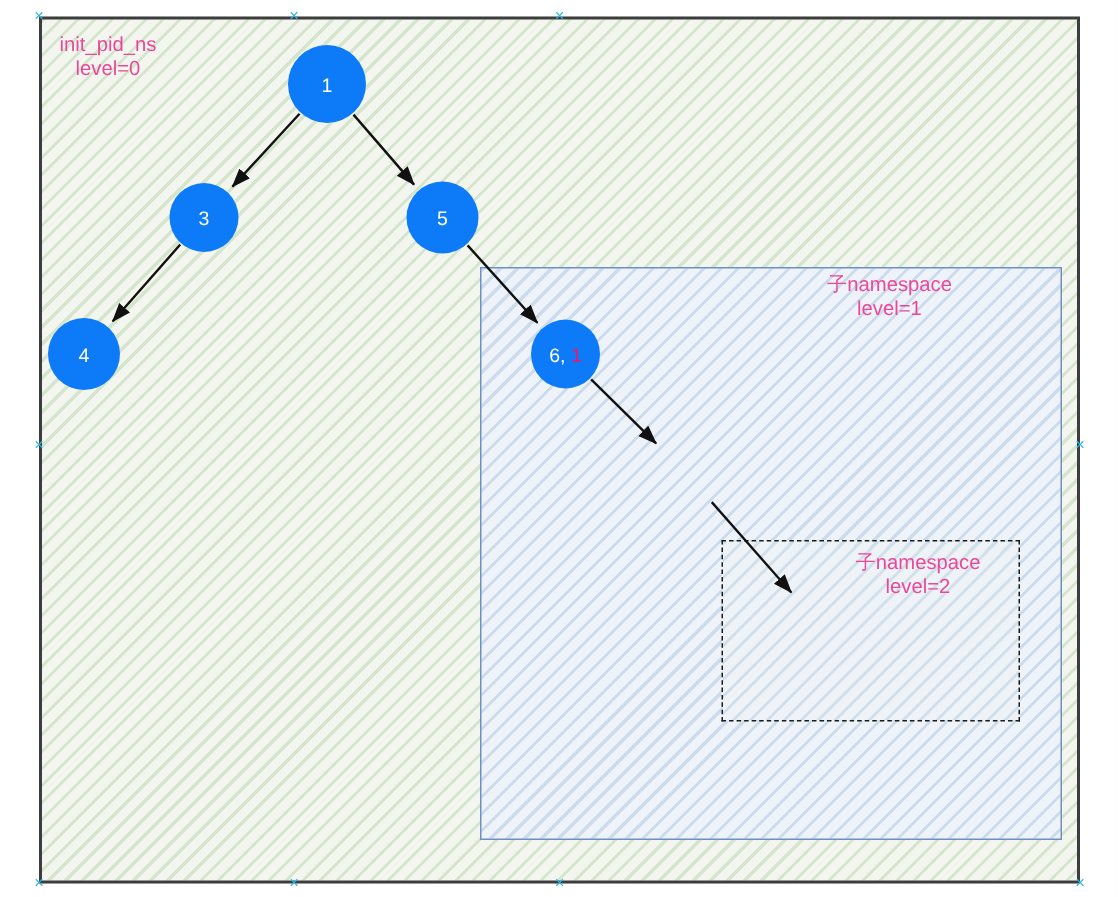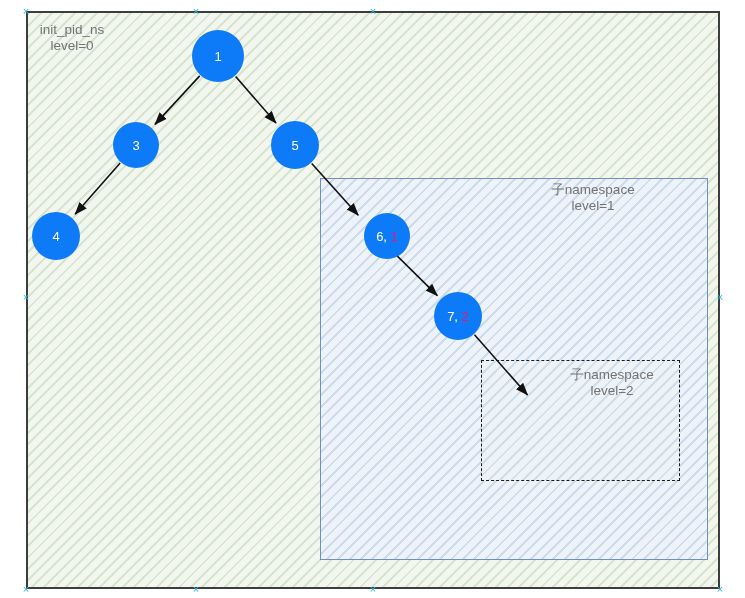--- a/index.html
+++ b/index.html
@@ -42,21 +42,21 @@
     background-image:repeating-linear-gradient(135deg,
         rgba(196,214,228,.7) 0px,
         rgba(196,214,228,.7) 2px,
         rgba(255,255,255,0) 2px,
         rgba(255,255,255,0) 8px);
     box-sizing:border-box;
   }
 
   
   .ns-label{
-    position:absolute;color:#737373;font-size:13.5px;line-height:16px;
+    position:absolute;color:#ec4899;font-size:13.5px;line-height:16px;
     text-align:center;white-space:pre;font-weight:400;
   }
   .ns-label.l0{left:26px;top:22px;width:92px;}
   .ns-label.l1{left:533px;top:182px;width:120px;}
   .ns-label.l2{left:553px;top:367px;width:118px;}
 
   
   .node{
     position:absolute;border-radius:50%;
     background:#0d7bf7;
@@ -115,25 +115,22 @@
     </div>
   <div class="node" style="left: 113px; top: 122px; width: 46px; height: 46px; background: rgb(13, 123, 247);">
       <span><span style="color: rgb(255, 255, 255);">3</span></span>
     </div>
   <div class="node" style="left: 32px; top: 212px; width: 48px; height: 48px; background: rgb(13, 123, 247);">
       <span><span style="color: rgb(255, 255, 255);">4</span></span>
     </div>
   <div class="node" style="left: 271px; top: 121px; width: 48px; height: 48px; background: rgb(13, 123, 247);">
       <span><span style="color: rgb(255, 255, 255);">5</span></span>
     </div>
-  <div class="node" style="left: 364px; top: 213px; width: 46px; height: 46px; background: rgb(13, 123, 247);">
+  <div class="node" style="left: 354px; top: 213px; width: 46px; height: 46px; background: rgb(13, 123, 247);">
       <span><span style="color: rgb(255, 255, 255);">6, </span><span style="color: rgb(240, 22, 108);">1</span></span>
-    </div>
-  <div class="node" style="left: 434px; top: 292px; width: 48px; height: 48px; background: rgb(13, 123, 247);">
-      <span><span style="color: rgb(255, 255, 255);">7, </span><span style="color: rgb(240, 22, 108);">2</span></span>
     </div>
 
   <div id="handle-layer">
       <div class="handle" style="left: 26px; top: 11px; color: rgb(41, 182, 232);"></div>
       <div class="handle" style="left: 196px; top: 11px; color: rgb(41, 182, 232);"></div>
       <div class="handle" style="left: 373px; top: 11px; color: rgb(41, 182, 232);"></div>
       <div class="handle" style="left: 26px; top: 297px; color: rgb(41, 182, 232);"></div>
       <div class="handle" style="left: 720px; top: 297px; color: rgb(41, 182, 232);"></div>
       <div class="handle" style="left: 26px; top: 589px; color: rgb(41, 182, 232);"></div>
       <div class="handle" style="left: 196px; top: 589px; color: rgb(41, 182, 232);"></div>

